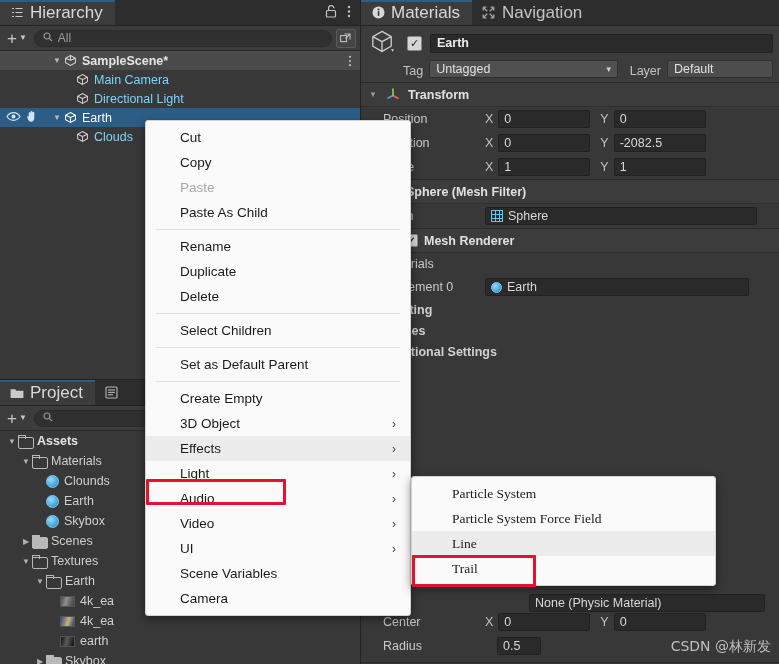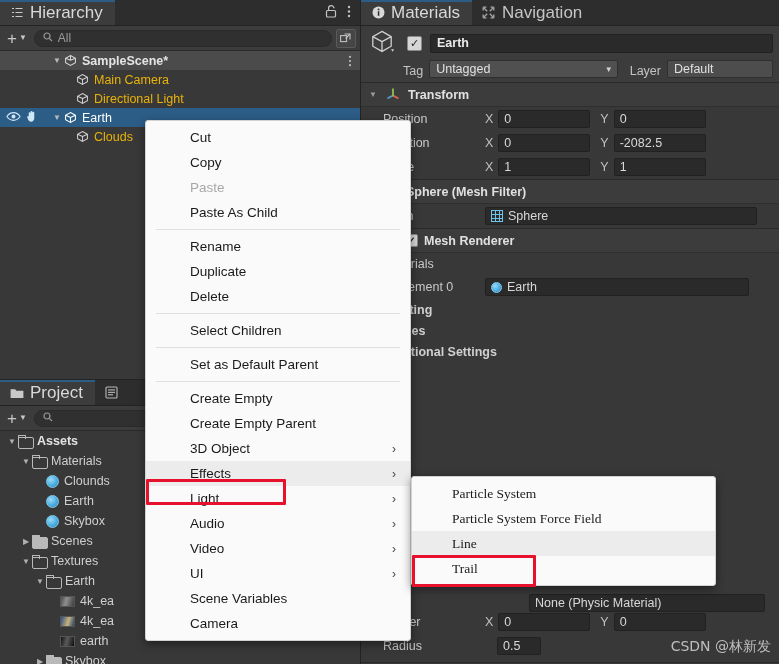--- a/index.html
+++ b/index.html
@@ -49,21 +49,21 @@
     color: #9a9a9a; font-size: 12px; border: 1px solid #2a2a2a;
   }
   .sq-btn {
     width: 20px; height: 19px; border: 1px solid #5a5a5a; border-radius: 2px;
     background: #454545; display: flex; align-items: center; justify-content: center;
     color: #c0c0c0; font-size: 11px;
   }
   .h-rows { position: relative; }
   .h-row {
     height: 19px; display: flex; align-items: center;
-    font-size: 12.5px; color: #eab308; position: relative; padding-left: 0;
+    font-size: 12.5px; color: #7dd3fc; position: relative; padding-left: 0;
   }
   .h-row.scene { background: #4b4b4b; font-weight: bold; color: #e4e4e4; }
   .h-row.selected { background: #2c5d87; color: #ffffff; }
   .h-row .gutter { width: 50px; display: flex; align-items: center; gap: 4px; padding-left: 6px; }
   .h-row .arrow { width: 14px; text-align: center; font-size: 8px; color: #b9b9b9; }
   .h-row .cube { margin-right: 5px; display: inline-flex; }
   .h-row .kebab { position: absolute; right: 8px; color: #bdbdbd; font-size: 13px; letter-spacing: 0; line-height: 8px; }
 
   
   #project { left: 0; top: 380px; width: 360px; height: 284px; background: #383838; }
@@ -152,21 +152,21 @@
   
   .ctx {
     position: absolute; background: #fafafa;
     border: 1px solid #d2d2d2; border-radius: 3px;
     box-shadow: 0 3px 10px rgba(0,0,0,0.45);
     font-size: 13.5px; color: #1a1a1a; padding: 4px 0;
     z-index: 50;
   }
   .ctx-item {
     height: 25px; display: flex; align-items: center;
-    padding: 0 10px 0 44px; position: relative; white-space: nowrap;
+    padding: 0 10px 0 34px; position: relative; white-space: nowrap;
   }
   .ctx-item.hl { background: #ececec; }
   .ctx-item.disabled { color: #a8a8a8; }
   .ctx-item .sub-arrow { position: absolute; right: 14px; font-size: 12px; color: #444; }
   .ctx-sep { height: 1px; background: #e0e0e0; margin: 4px 10px; }
 
   #ctx-main { left: 145px; top: 120px; width: 266px; }
   #ctx-sub  { left: 411px; top: 476px; width: 305px; font-family: Liberation Serif, serif; }
   #ctx-sub .ctx-item { padding-left: 40px; }
 
@@ -706,23 +706,20 @@
       </div>
     <div class="ctx-sep"></div>
     <div class="ctx-item">
       <span>Set as Default Parent</span>
       </div>
     <div class="ctx-sep"></div>
     <div class="ctx-item">
       <span>Create Empty</span>
       </div>
     <div class="ctx-item">
-      <span>Create Empty Parent</span>
-      </div>
-    <div class="ctx-item">
       <span>3D Object</span>
       <span class="sub-arrow">›</span>
       </div>
     <div class="ctx-item hl">
       <span>Effects</span>
       <span class="sub-arrow">›</span>
       </div>
     <div class="ctx-item">
       <span>Light</span>
       <span class="sub-arrow">›</span>

